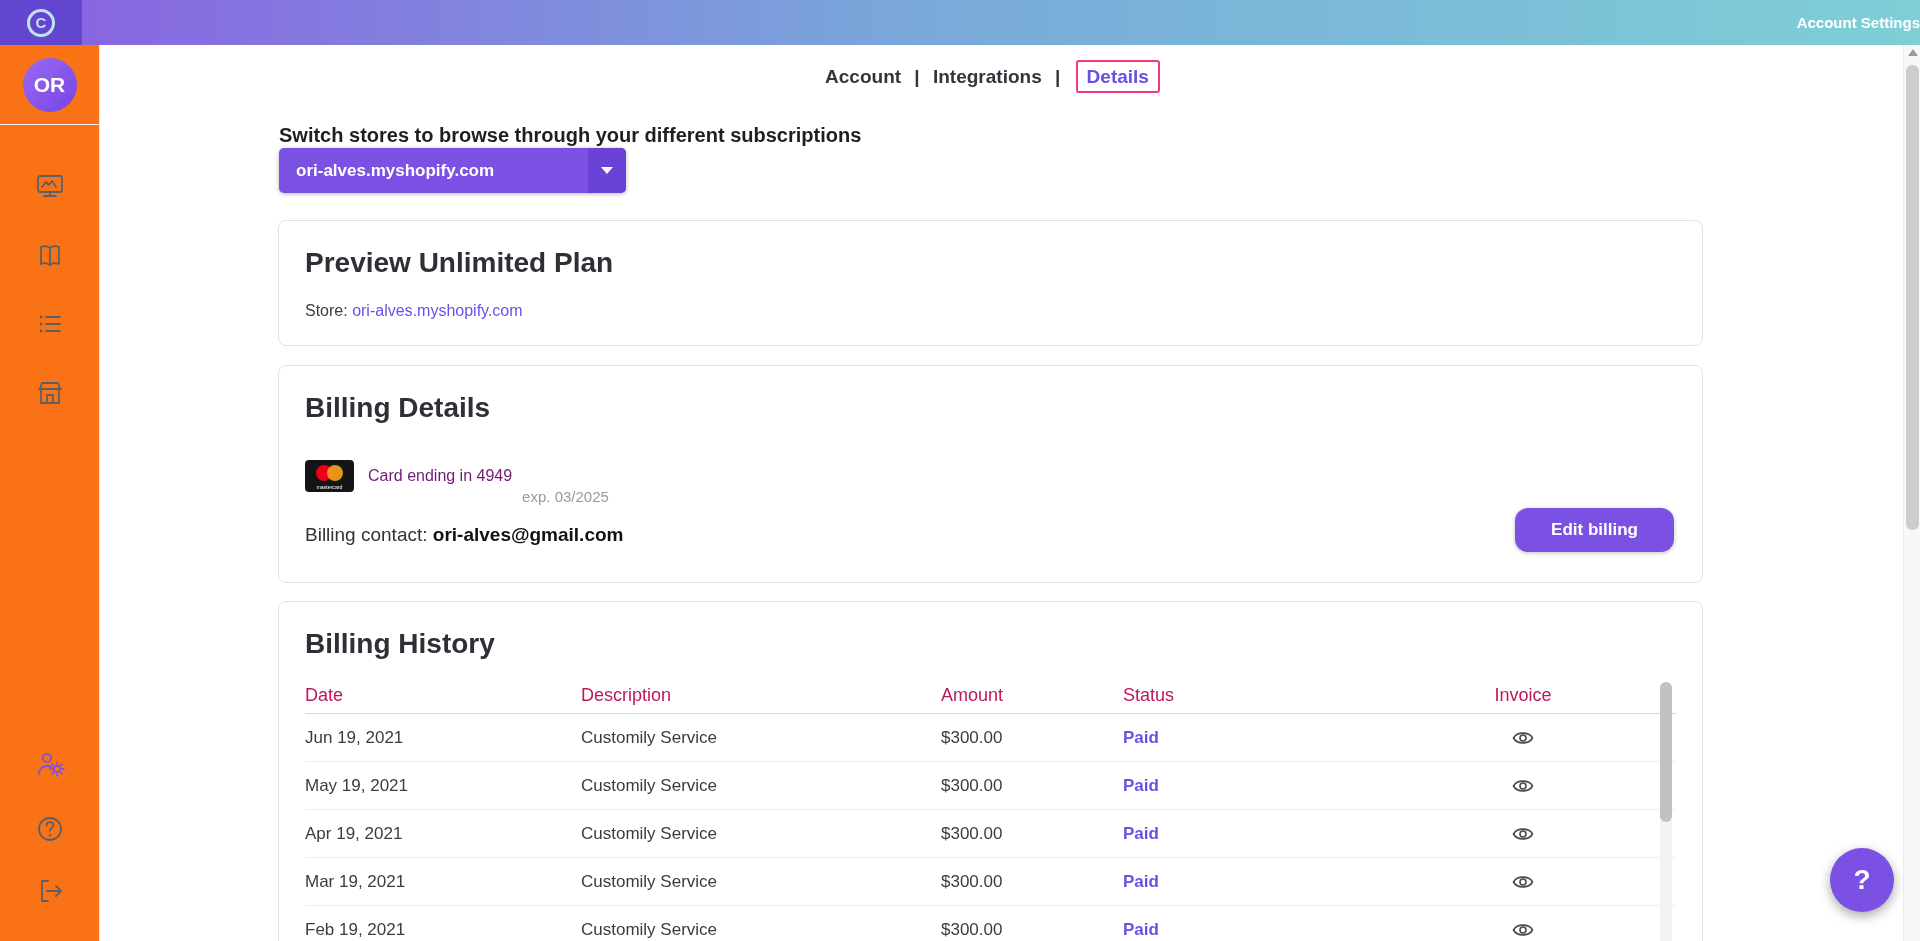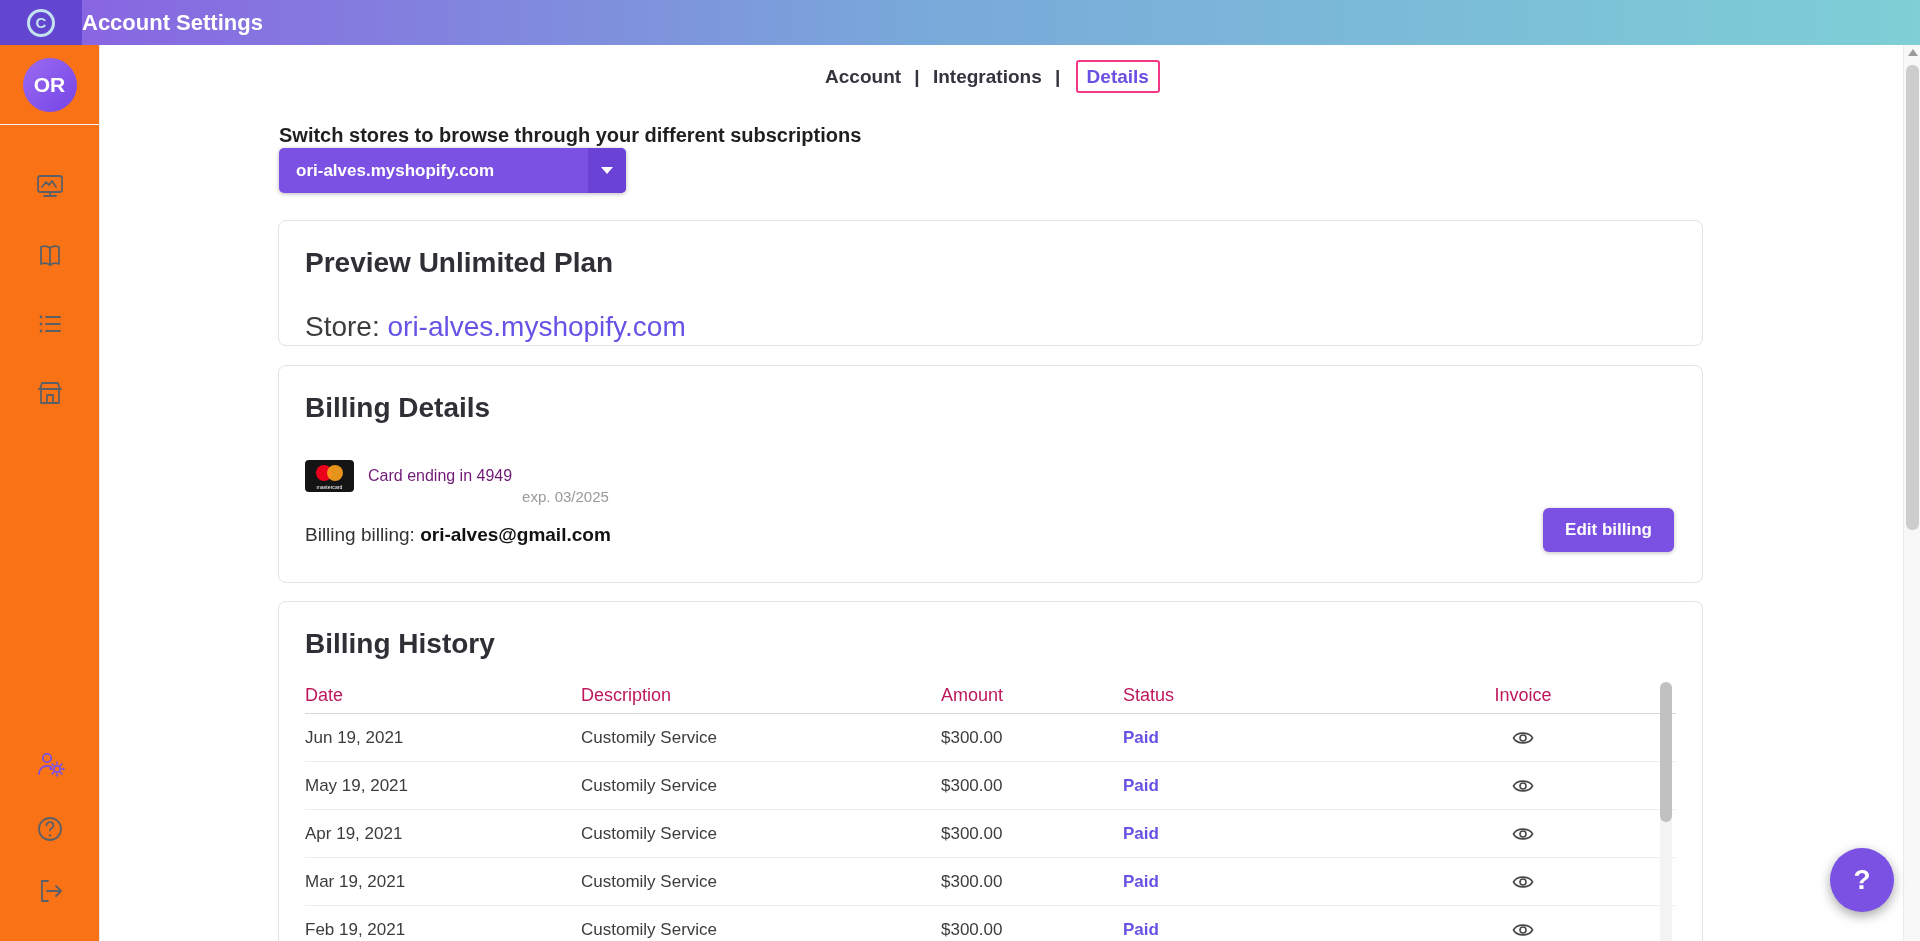--- a/index.html
+++ b/index.html
@@ -3,21 +3,21 @@
 <meta charset="utf-8">
 <style>
   * { box-sizing: border-box; margin: 0; padding: 0; }
   html,body { width:1920px; height:941px; overflow:hidden; background:#fff;
               font-family:"Liberation Sans", sans-serif; position:relative; }
 
   
   .topbar { position:absolute; left:0; top:0; width:1920px; height:45px;
             background:linear-gradient(90deg,#8a5fe2 0%,#79a9da 48%,#7ecfd6 100%); z-index:30; }
   .topbar-title { position:absolute; left:82px; right:0; top:0; height:45px; line-height:45px;
-                  text-align:left; color:#fff; font-weight:700; font-size:22px; }
+                  text-align:right; color:#fff; font-weight:700; font-size:15px; }
   .logo-box { position:absolute; left:0; top:0; width:82px; height:45px; background:#6246cf;
               display:flex; align-items:center; justify-content:center; }
   .logo-circle { width:28px; height:28px; border-radius:50%; border:3px solid #c3e2ee;
                  color:#c3e2ee; font-weight:700; font-size:15px;
                  display:flex; align-items:center; justify-content:center; }
 
   
   .sidebar { position:absolute; left:0; top:45px; width:100px; height:896px; background:#f97316;
              border-right:1px solid #e8e8e8; z-index:20; }
   .avatar-wrap { height:80px; display:flex; align-items:center; justify-content:center;
@@ -51,30 +51,30 @@
                 border-top:7px solid #fff; }
 
   
   .card { position:absolute; left:278px; width:1425px; background:#fff;
           border:1px solid #e2e2e2; border-radius:8px; }
   .card-plan    { top:220px; height:126px; }
   .card-billing { top:365px; height:218px; }
   .card-history { top:601px; height:620px; overflow:hidden; }
   .card-title { font-size:28px; font-weight:700; color:#2f2f36; margin:26px 0 0 26px; }
 
-  .store-line { margin:32px 0 0 26px; font-size:28px; color:#3c3c3c; }
+  .store-line { margin:23px 0 0 26px; font-size:16px; color:#3c3c3c; }
   .store-line a { color:#6553e6; text-decoration:none; cursor:pointer; }
 
   .cc-row { display:flex; align-items:center; margin:22px 0 0 26px; }
   .cc-text { font-size:16px; color:#701a75; margin-left:14px; }
   .cc-exp { font-size:15px; color:#9a9a9a; margin-left:10px;margin-top:42px; }
   .contact-line { margin:19px 0 0 26px; font-size:19px; color:#333; }
   .contact-line b { color:#111; }
-  .edit-btn { position:absolute; right:28px; bottom:30px; height:44px; padding:0 22px;
-              background:#7b51e3; border:none; border-radius:6px; color:#fff; font-weight:700;
+  .edit-btn { position:absolute; right:28px; bottom:30px; height:44px; padding:0 36px;
+              background:#7b51e3; border:none; border-radius:13px; color:#fff; font-weight:700;
               font-size:17px; font-family:"Liberation Sans",sans-serif; cursor:pointer;
               box-shadow:0 1px 4px rgba(0,0,0,.25); }
 
   
   .table { margin:18px 26px 0 26px; }
   .thead, .trow { display:grid; grid-template-columns:276px 360px 182px 300px 200px; align-items:center; }
   .thead { height:36px; border-bottom:1px solid #d9d9d9; font-weight:400; font-size:18px; color:#be185d; }
   .trow  { height:48px; border-bottom:1px solid #ededed; font-size:17px; color:#3c3c3c; }
   .td.center, .th.center { text-align:center; }
   .td.paid { color:#6553e6; font-weight:700; }
@@ -200,21 +200,21 @@
     <svg width="49" height="32" viewBox="0 0 49 32">
       <rect x="0" y="0" width="49" height="32" rx="4" fill="#141414"></rect>
       <circle cx="19" cy="13" r="8" fill="#eb001b"></circle>
       <circle cx="30" cy="13" r="8" fill="#f79e1b" opacity="0.92"></circle>
       <text x="24.5" y="28.5" font-size="5.2" fill="#ffffff" text-anchor="middle" font-family="Liberation Sans, sans-serif">mastercard</text>
     </svg>
     <span class="cc-text">Card ending in 4949</span>
     <span class="cc-exp">exp. 03/2025</span>
   </div>
   <div class="contact-line">
-    <span>Billing billing:</span>
+    <span>Billing contact:</span>
     <b>ori-alves@gmail.com</b>
   </div>
   <button class="edit-btn">Edit billing</button>
 </div>
 
 <div class="card card-history">
   <div class="card-title">Billing History</div>
 
   <div class="table">
     <div class="thead">

